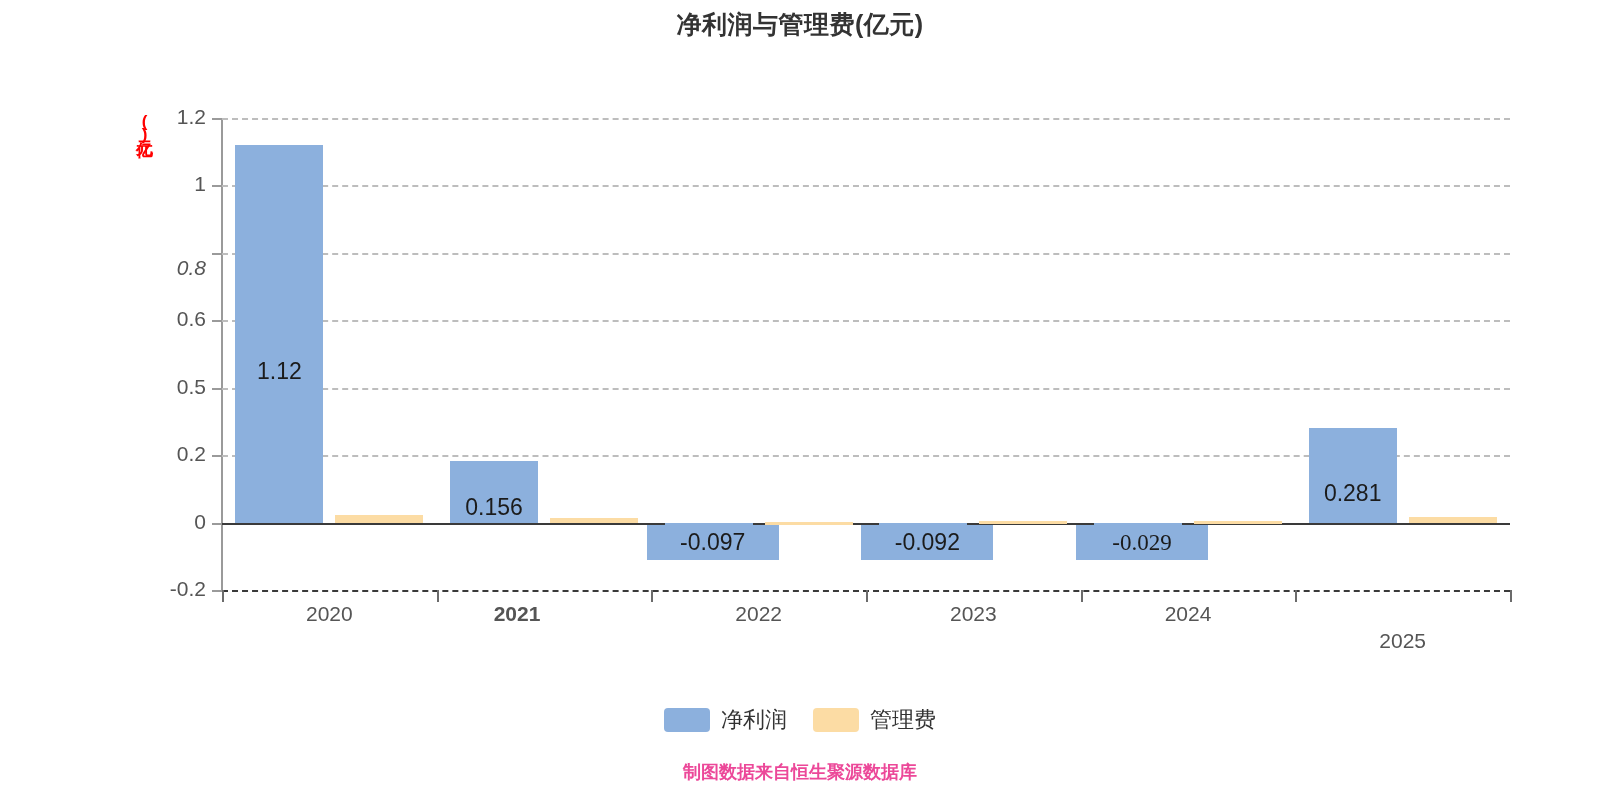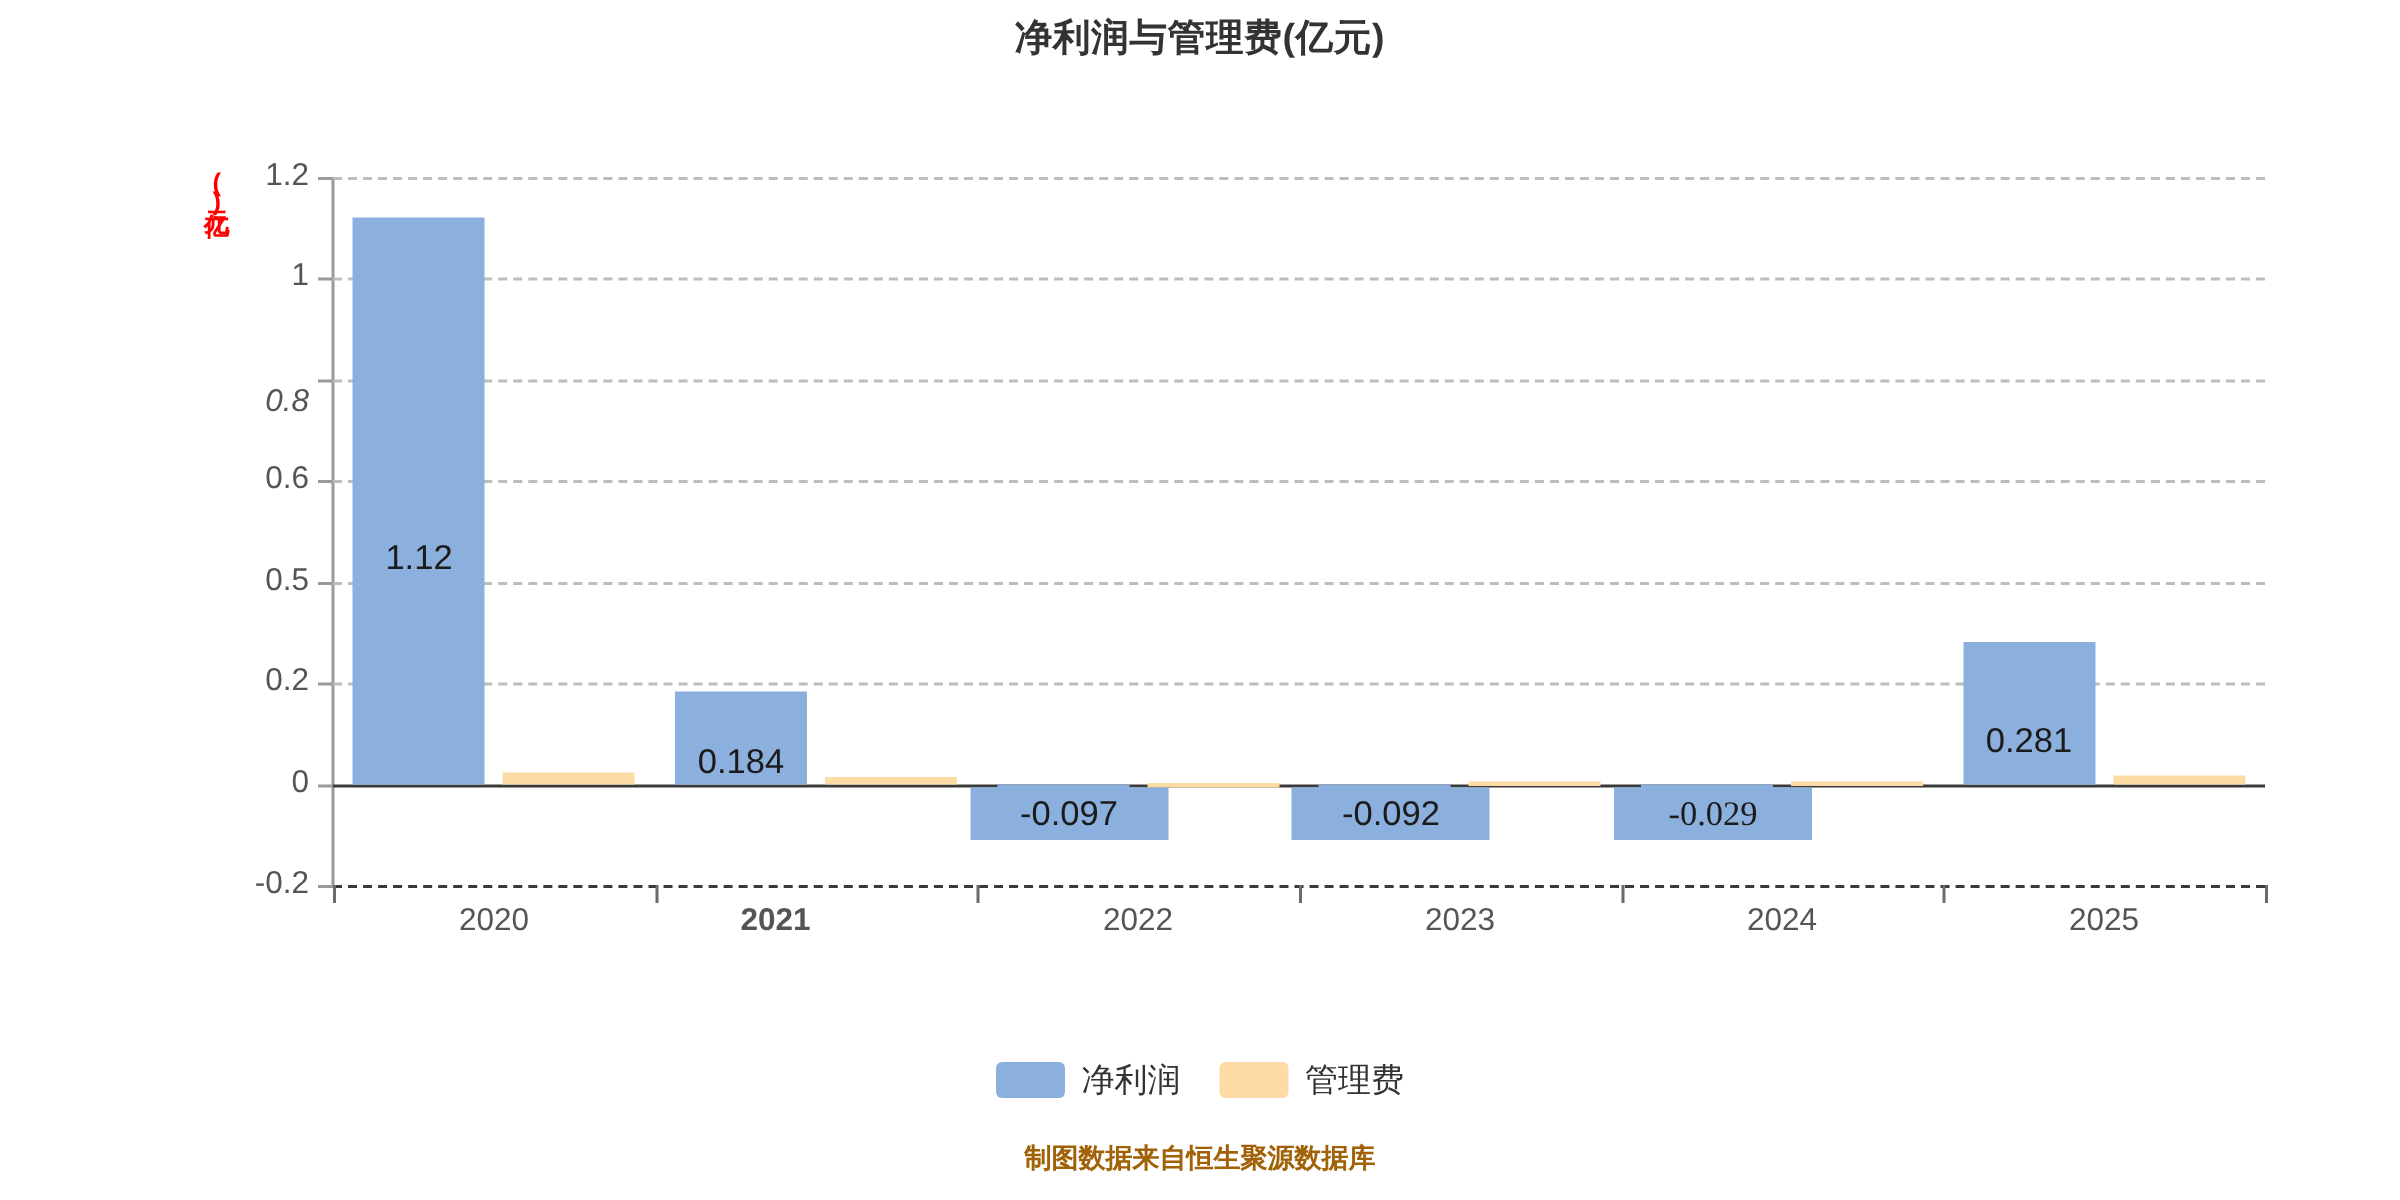--- a/index.html
+++ b/index.html
@@ -209,21 +209,21 @@
     <div class="y-tick" style="top: 590px;"></div>
     <div class="y-label" style="top: 590px;">-0.2</div>
   </div>
 
 <div class="plot-area" id="plot-area">
     <div class="bar net" style="left: 13.3333px; top: 26.9714px; height: 377.6px; width: 88px;"></div>
     <div class="bar admin" style="left: 113.333px; top: 397.154px; height: 7.41714px; width: 88px;"></div>
     <div class="value-label" style="left: -4.66667px; width: 124px; top: 242.203px;">1.12</div>
     <div class="bar net" style="left: 228px; top: 342.537px; height: 62.0343px; width: 88px;"></div>
     <div class="bar admin" style="left: 328px; top: 399.514px; height: 5.05714px; width: 88px;"></div>
-    <div class="value-label" style="left: 210px; width: 124px; top: 377.897px;">0.184</div>
+    <div class="value-label" style="left: 210px; width: 124px; top: 377.897px;">0.156</div>
     <div class="bar net" style="left: 442.667px; top: 404.571px; height: 32.7029px; width: 88px;"></div>
     <div class="bar admin" style="left: 542.667px; top: 403.56px; height: 3px; width: 88px;"></div>
     <div class="value-label neg" style="left: 424.667px; width: 124px; top: 406.571px;">-0.097</div>
     <div class="bar net" style="left: 657.333px; top: 404.571px; height: 31.0171px; width: 88px;"></div>
     <div class="bar admin" style="left: 757.333px; top: 403.223px; height: 3px; width: 88px;"></div>
     <div class="value-label neg" style="left: 639.333px; width: 124px; top: 406.571px;">-0.092</div>
     <div class="bar net" style="left: 872px; top: 404.571px; height: 9.77714px; width: 88px;"></div>
     <div class="bar admin" style="left: 972px; top: 402.886px; height: 3px; width: 88px;"></div>
     <div class="value-label neg" style="left: 854px; width: 124px; top: 406.571px; font-family: Liberation Serif, serif;">-0.029</div>
     <div class="bar net" style="left: 1086.67px; top: 309.834px; height: 94.7371px; width: 88px;"></div>
@@ -237,27 +237,27 @@
     <div class="x-tick" style="left: 651.333px;"></div>
     <div class="x-tick" style="left: 866px;"></div>
     <div class="x-tick" style="left: 1080.67px;"></div>
     <div class="x-tick" style="left: 1295.33px;"></div>
     <div class="x-tick" style="left: 1510px;"></div>
     <div class="x-label" style="left: 329.333px;">2020</div>
     <div class="x-label" style="left: 517px; font-weight: bold;">2021</div>
     <div class="x-label" style="left: 758.667px;">2022</div>
     <div class="x-label" style="left: 973.333px;">2023</div>
     <div class="x-label" style="left: 1188px;">2024</div>
-    <div class="x-label" style="left: 1402.67px;">2025</div>
+    <div class="x-label" style="left: 1402.67px; margin-top: 27px;">2025</div>
   </div>
 
 <div class="legend" id="legend">
     <div class="legend-item">
       <span class="legend-swatch" style="background: rgb(140, 176, 221);"></span>
       <span class="legend-text">净利润</span>
     </div>
     <div class="legend-item">
       <span class="legend-swatch" style="background: rgb(252, 220, 164);"></span>
       <span class="legend-text">管理费</span>
     </div>
   </div>
 
-<div class="footer-note" style="color: #a16207;">制图数据来自恒生聚源数据库</div>
+<div class="footer-note" style="color: #ec4899;">制图数据来自恒生聚源数据库</div>
 
 </body></html>

